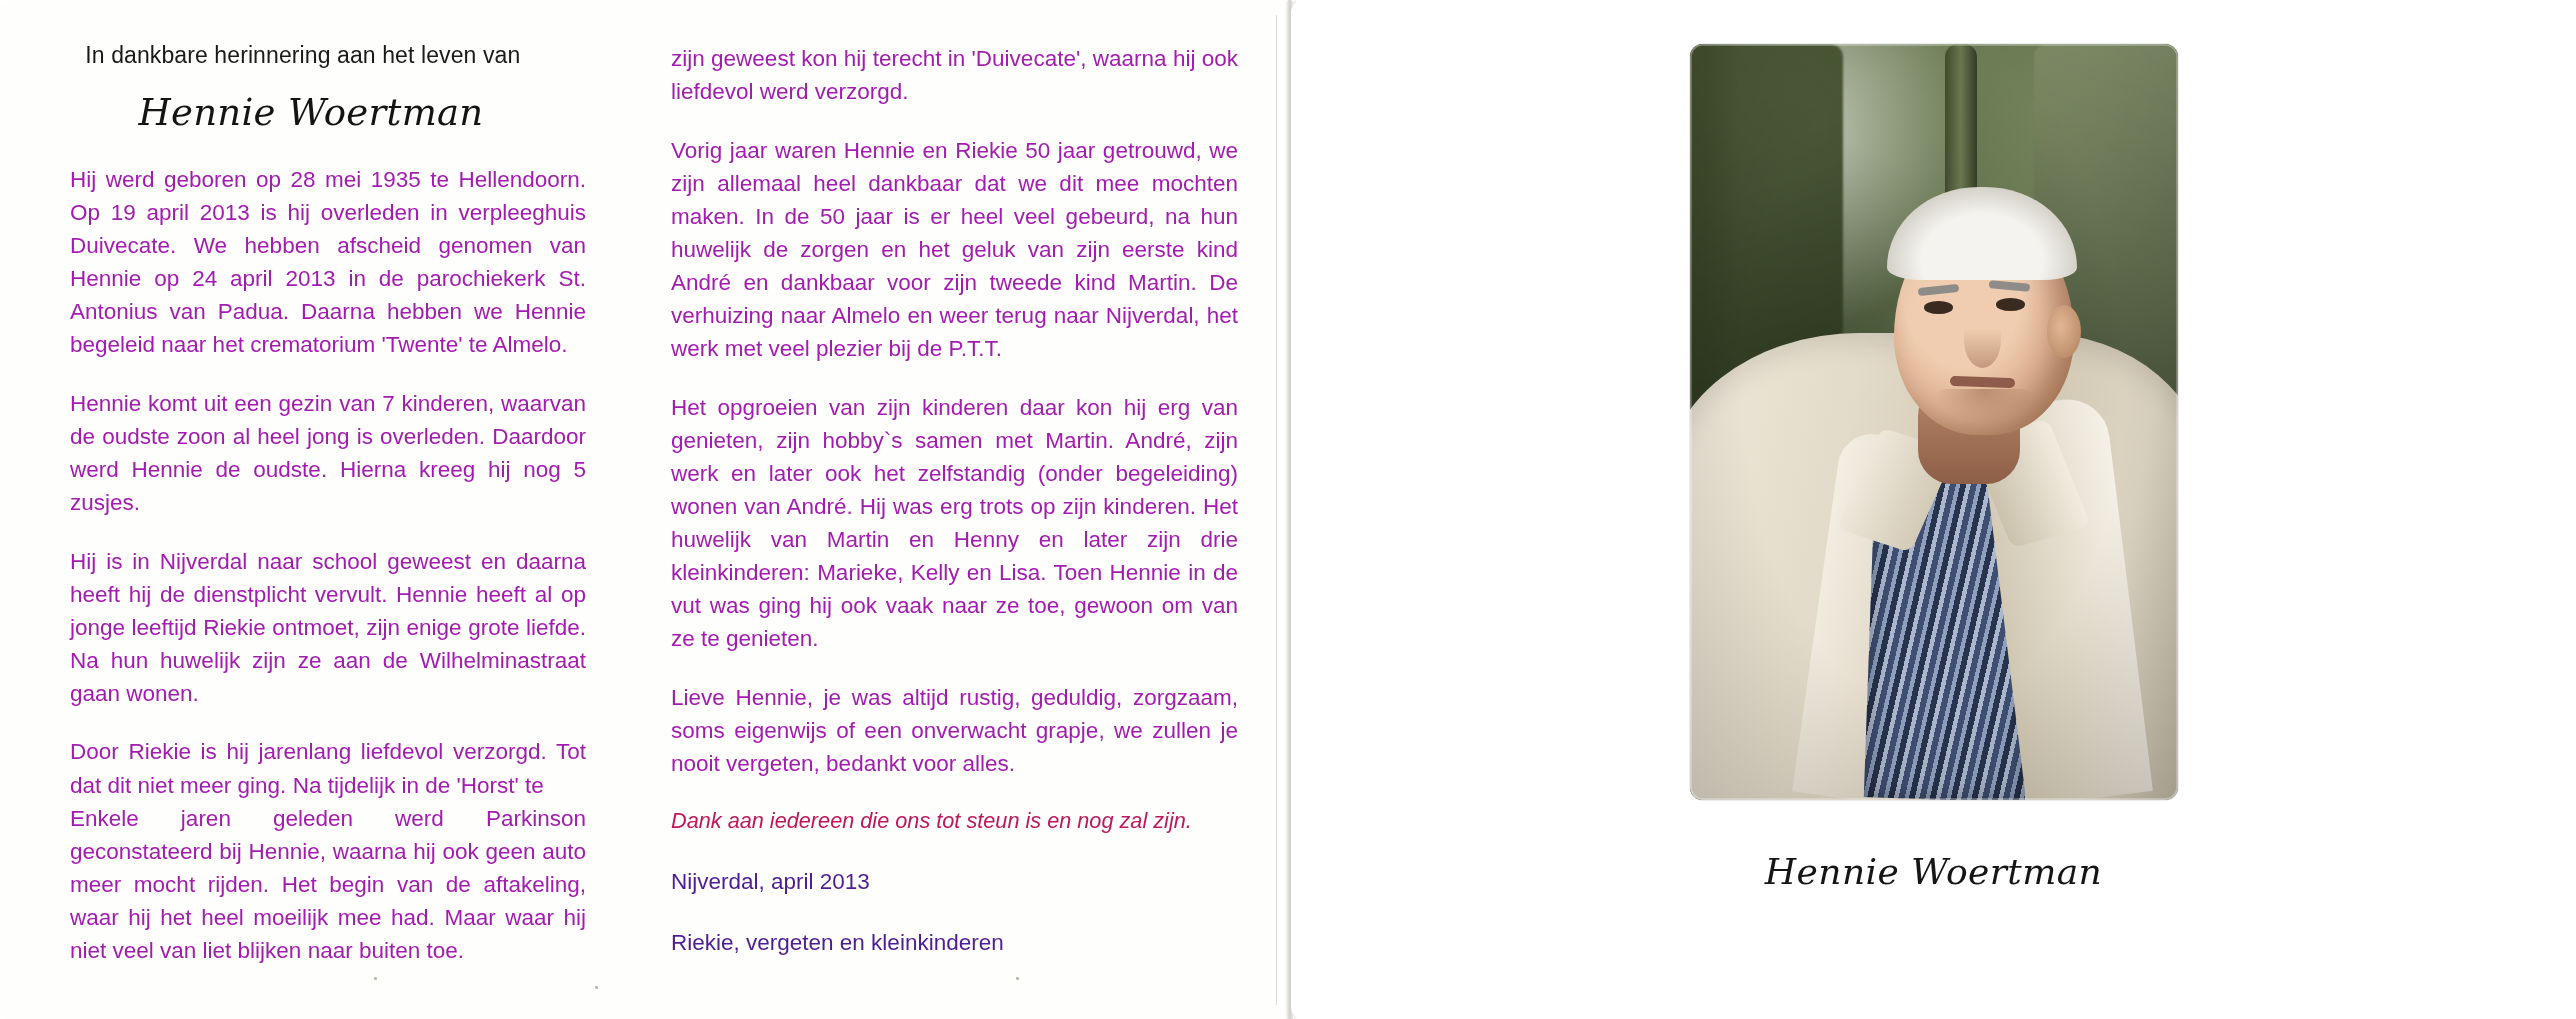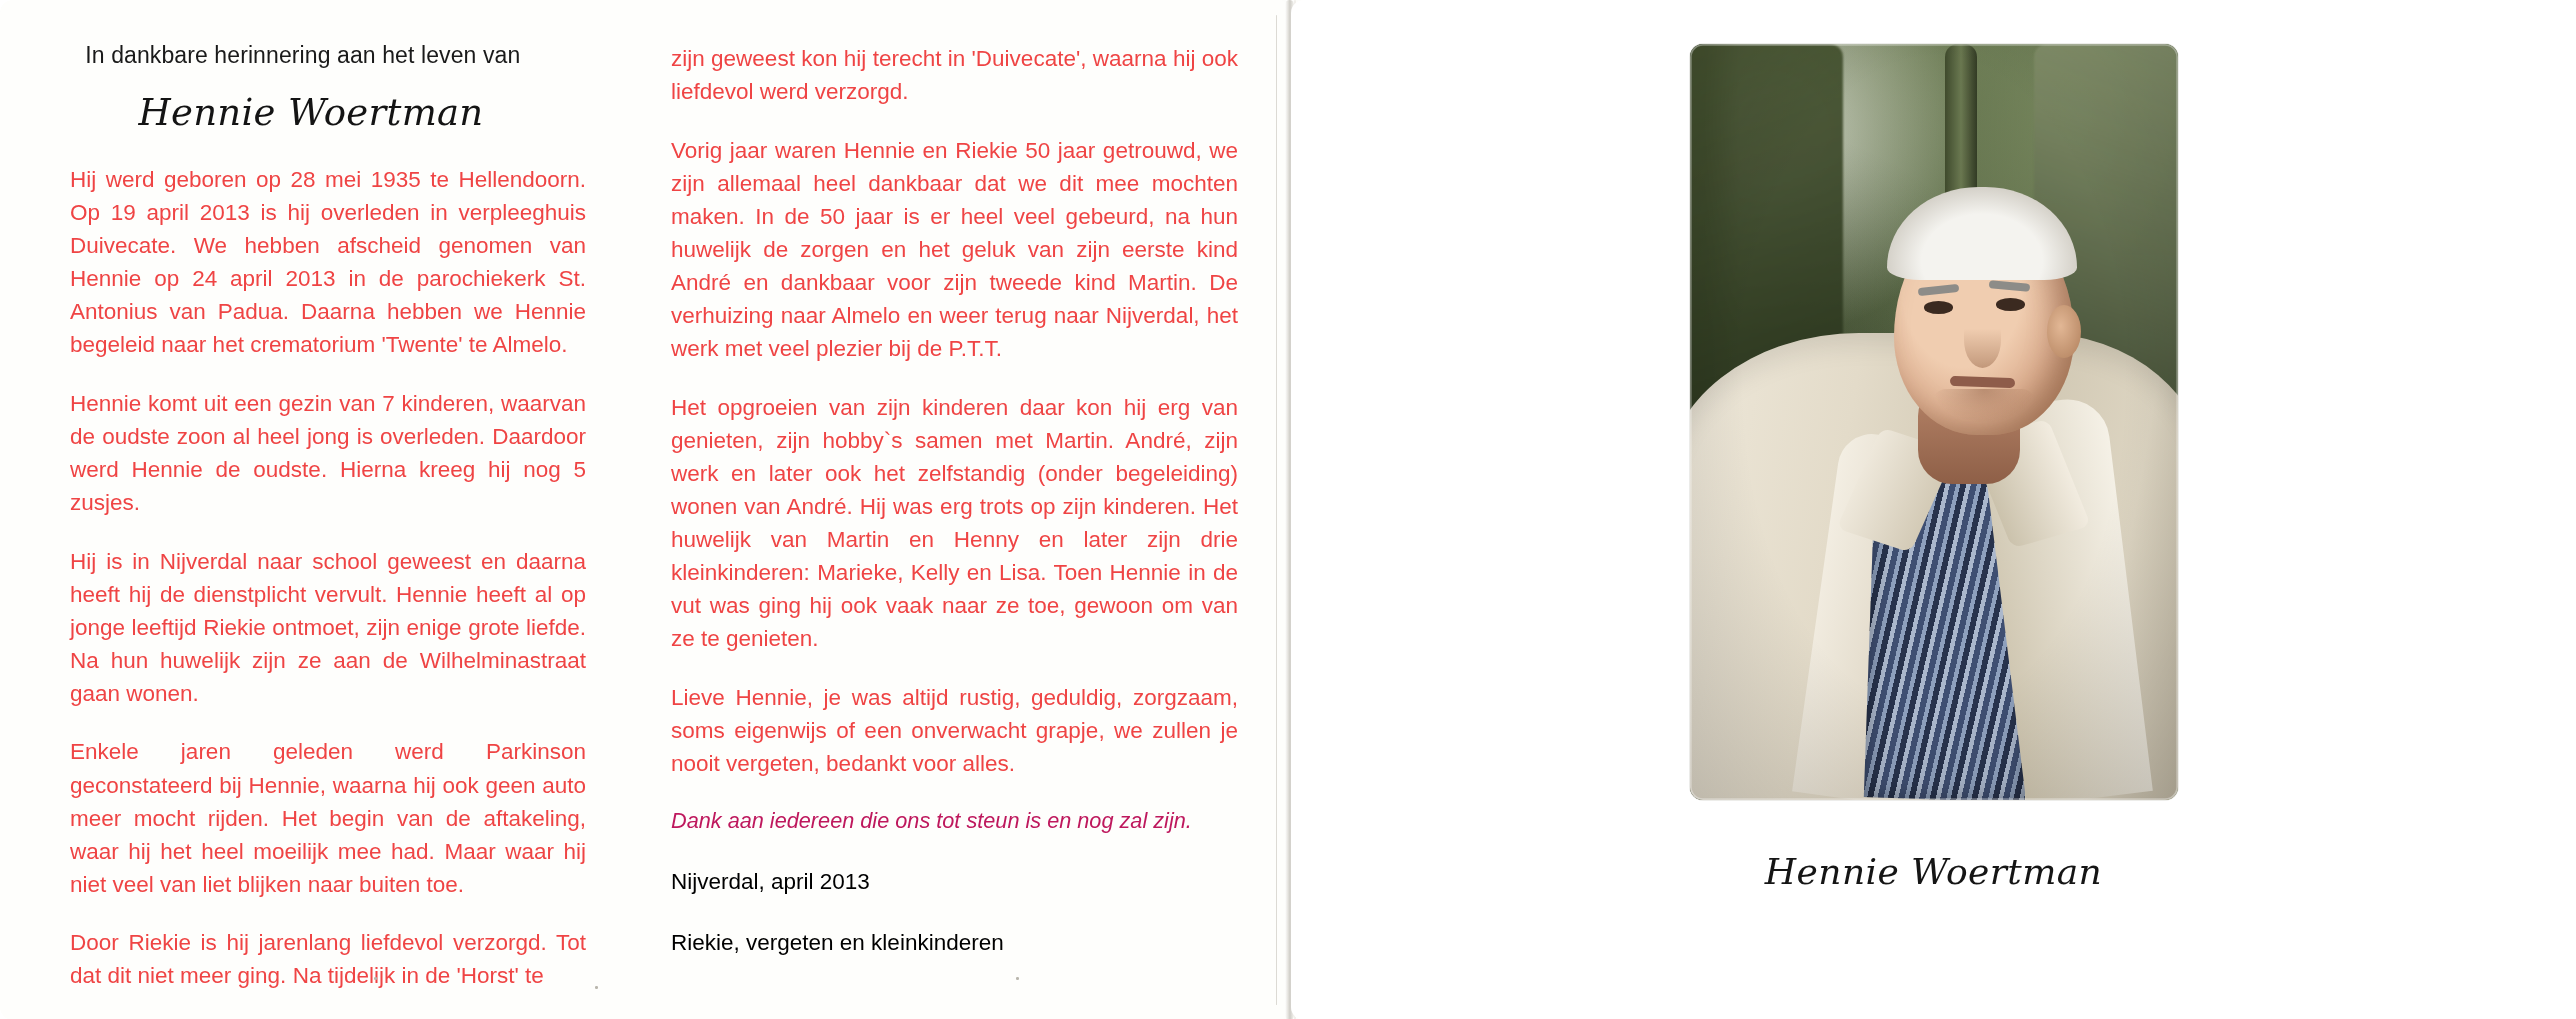--- a/index.html
+++ b/index.html
@@ -63,35 +63,35 @@
     color: #141414;
     letter-spacing: 0.3px;
   }
   p.body {
     font-size: 22.5px;
     line-height: 1.47;
     margin: 0 0 25.5px 0;
     text-align: justify;
     text-justify: inter-word;
     hyphens: manual;
-    color: #ef4444;
+    color: #a21caf;
   }
   p.body.last { margin-bottom: 0; }
   p.thanks {
     font-size: 21.7px;
     font-style: italic;
     line-height: 1.45;
     margin: 0 0 29px 0;
     color: #be185d;
   }
   p.place, p.signature {
     font-size: 22.5px;
     line-height: 1.45;
     margin: 0 0 29px 0;
-    color: #000000;
+    color: #4c1d95;
   }
   p.signature { margin-bottom: 0; }
 
   .speck {
     position: absolute;
     width: 2.5px; height: 2.5px;
     background: #b9b6ad;
     border-radius: 50%;
   }
   .speck.s1 { left: 374px; top: 977px; }
@@ -297,22 +297,22 @@
 <div class="card">
 
   <div class="leaf-left">
 
     <div class="col col-1">
       <div class="intro-line">In dankbare herinnering aan het leven van</div>
       <div class="name-script">Hennie Woertman</div>
       <p class="body">Hij werd geboren op 28 mei 1935 te Hellendoorn. Op 19 april 2013 is hij overleden in verpleeghuis Duivecate. We hebben afscheid genomen van Hennie op 24 april 2013 in de parochiekerk St. Antonius van Padua. Daarna hebben we Hennie begeleid naar het crematorium 'Twente' te Almelo.</p>
       <p class="body">Hennie komt uit een gezin van 7 kinderen, waarvan de oudste zoon al heel jong is overleden. Daardoor werd Hennie de oudste. Hierna kreeg hij nog 5 zusjes.</p>
       <p class="body">Hij is in Nijverdal naar school geweest en daarna heeft hij de dienstplicht vervult. Hennie heeft al op jonge leeftijd Riekie ontmoet, zijn enige grote liefde. Na hun huwelijk zijn ze aan de Wilhelminastraat gaan wonen.</p>
+      <p class="body last">Door Riekie is hij jarenlang liefdevol verzorgd. Tot dat dit niet meer ging. Na tijdelijk in de 'Horst' te</p>
       <p class="body">Enkele jaren geleden werd Parkinson geconstateerd bij Hennie, waarna hij ook geen auto meer mocht rijden. Het begin van de aftakeling, waar hij het heel moeilijk mee had. Maar waar hij niet veel van liet blijken naar buiten toe.</p>
-      <p class="body last">Door Riekie is hij jarenlang liefdevol verzorgd. Tot dat dit niet meer ging. Na tijdelijk in de 'Horst' te</p>
     </div>
 
     <div class="col col-2">
       <p class="body">zijn geweest kon hij terecht in 'Duivecate', waarna hij ook liefdevol werd verzorgd.</p>
       <p class="body">Vorig jaar waren Hennie en Riekie 50 jaar getrouwd, we zijn allemaal heel dankbaar dat we dit mee mochten maken. In de 50 jaar is er heel veel gebeurd, na hun huwelijk de zorgen en het geluk van zijn eerste kind André en dankbaar voor zijn tweede kind Martin. De verhuizing naar Almelo en weer terug naar Nijverdal, het werk met veel plezier bij de P.T.T.</p>
       <p class="body">Het opgroeien van zijn kinderen daar kon hij erg van genieten, zijn hobby`s samen met Martin. André, zijn werk en later ook het zelfstandig (onder begeleiding) wonen van André. Hij was erg trots op zijn kinderen. Het huwelijk van Martin en Henny en later zijn drie kleinkinderen: Marieke, Kelly en Lisa. Toen Hennie in de vut was ging hij ook vaak naar ze toe, gewoon om van ze te genieten.</p>
       <p class="body">Lieve Hennie, je was altijd rustig, geduldig, zorgzaam, soms eigenwijs of een onverwacht grapje, we zullen je nooit vergeten, bedankt voor alles.</p>
       <p class="thanks">Dank aan iedereen die ons tot steun is en nog zal zijn.</p>
       <p class="place">Nijverdal, april 2013</p>
       <p class="signature">Riekie, vergeten en kleinkinderen</p>

